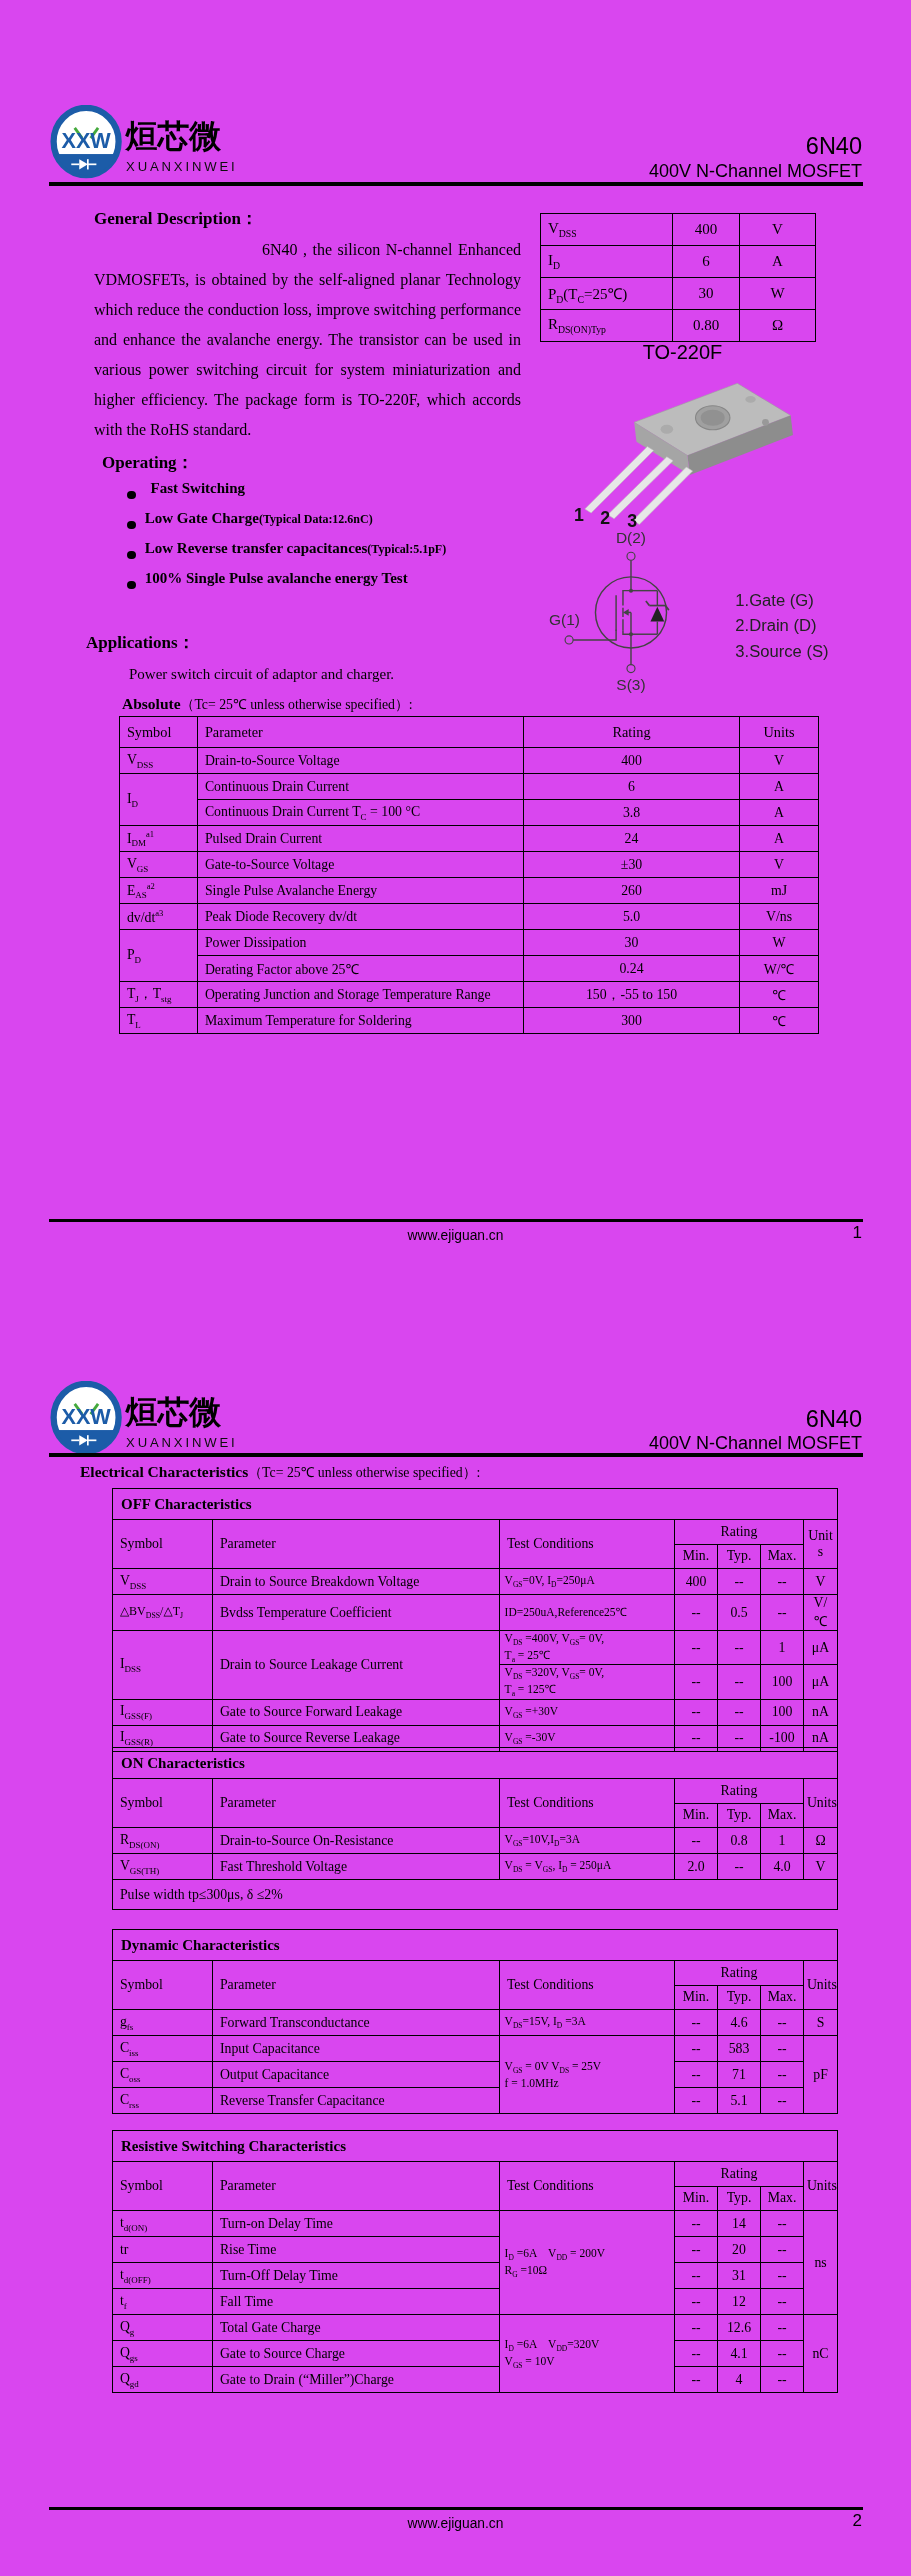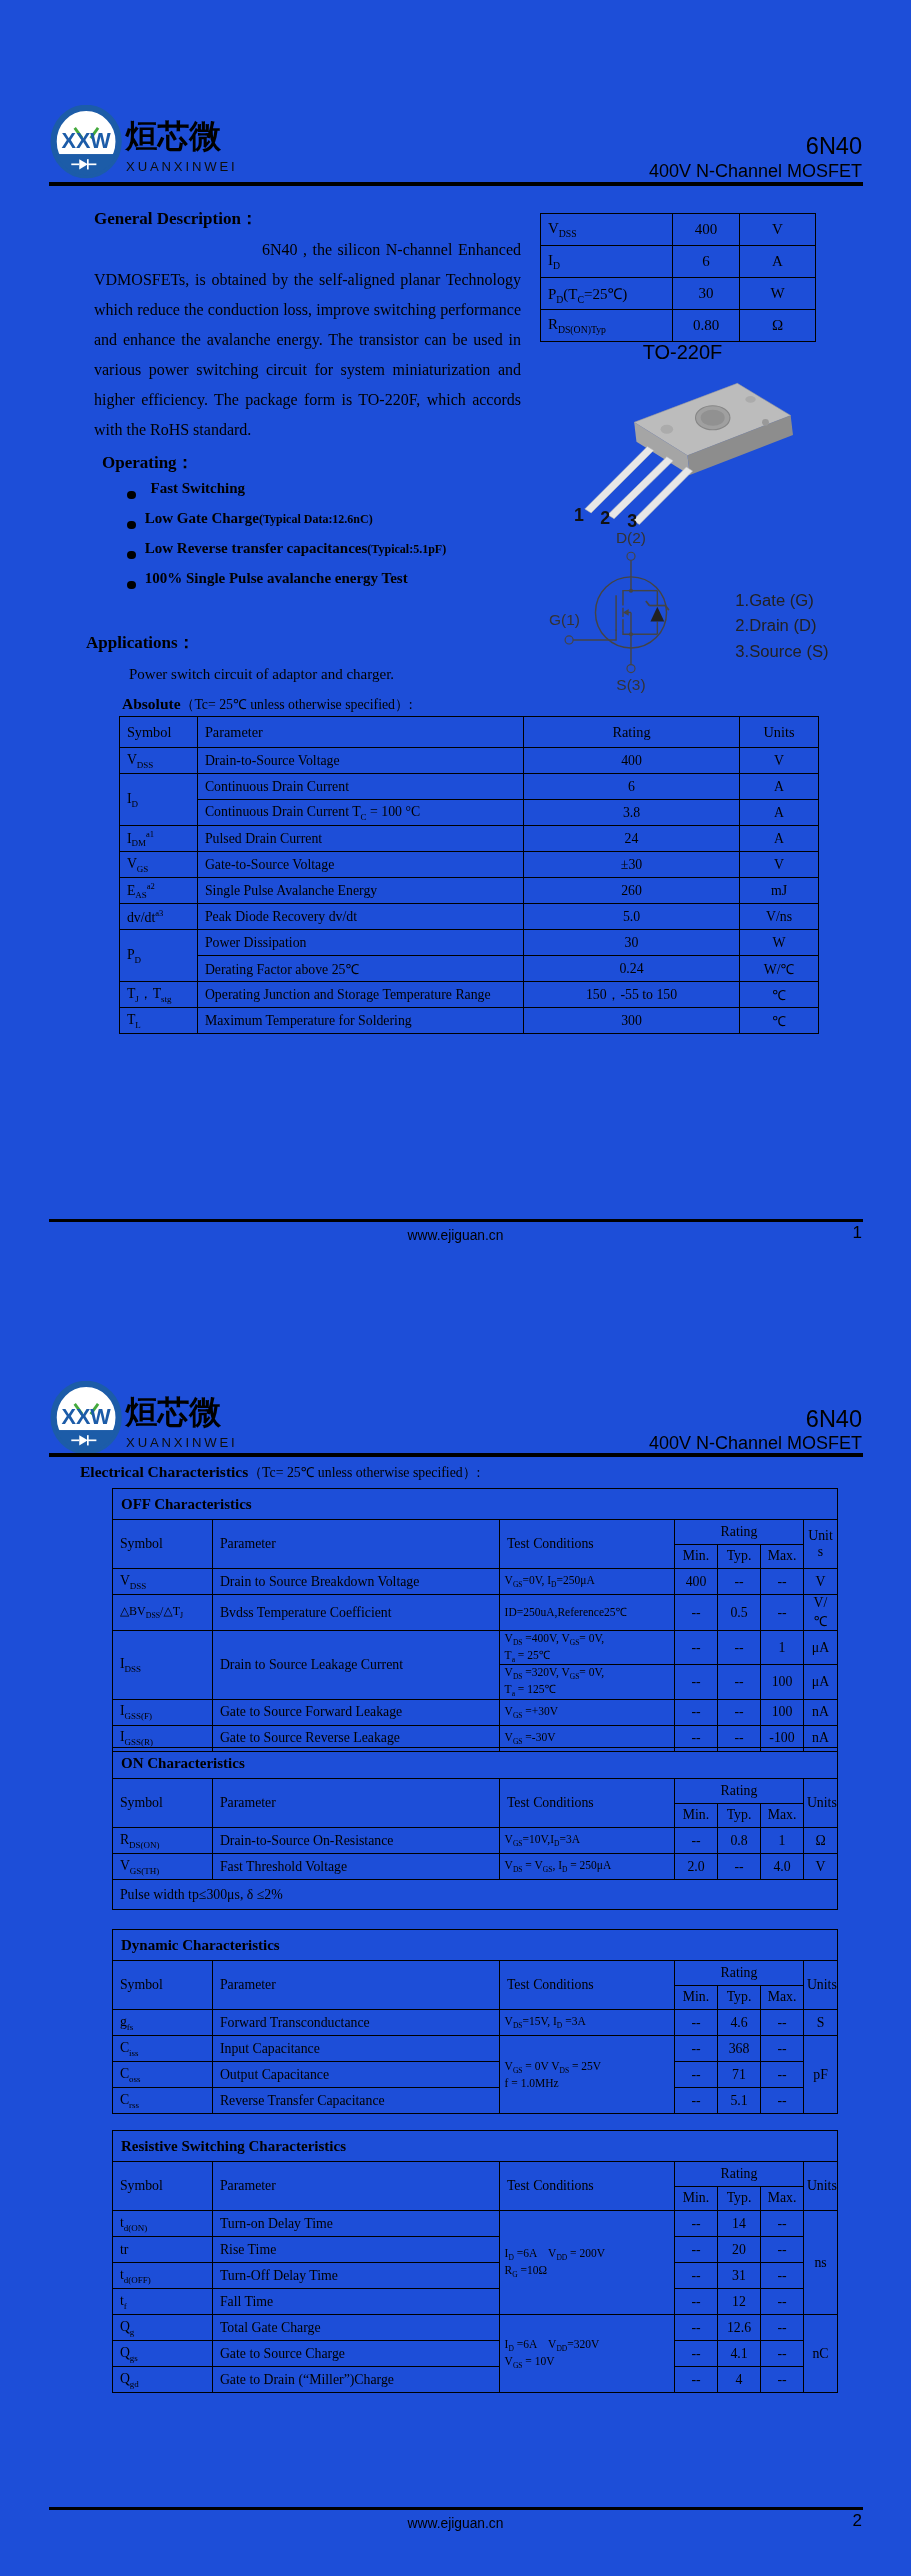--- a/index.html
+++ b/index.html
@@ -1,17 +1,17 @@
 <!DOCTYPE html>
 <html style="font-size:9.2px"><head>
 <meta charset="utf-8">
 <style>
   html,body{margin:0;padding:0;background:#fff;}
   body{width:911px;height:2576px;position:relative;font-family:"Liberation Serif",serif;color:#000;}
-  .page{position:absolute;left:0;width:911px;height:1288px;background:#1d4ed8;overflow:hidden;}
+  .page{position:absolute;left:0;width:911px;height:1288px;background:#d946ef;overflow:hidden;}
   #page1{top:0;} #page2{top:1288px;}
   .abs{position:absolute;}
   .sans{font-family:"Liberation Sans",sans-serif;}
   .hrule{position:absolute;background:#000;height:4px;left:49px;width:814px;}
   .frule{position:absolute;background:#000;height:3.4px;left:49px;width:814px;}
   .part-no{position:absolute;right:49px;text-align:right;font-size:23.5px;color:#000;}
   .subtitle{position:absolute;right:49px;text-align:right;font-size:18px;color:#000;}
   .sec-head{font-weight:bold;font-size:17px;}
   .para{font-size:16px;line-height:30px;text-align:justify;text-indent:168px;}
   sub{font-size:0.65em;}
@@ -476,21 +476,21 @@
       <td class="cc">--</td>
       <td class="cc">4.6</td>
       <td class="cc">--</td>
       <td class="cc">S</td>
     </tr>
     <tr class="drow">
       <td class="symc">C<sub>iss</sub></td>
       <td class="cl">Input Capacitance</td>
       <td class="cond" rowspan="3">V<sub>GS</sub> = 0V V<sub>DS</sub> = 25V<br>f = 1.0MHz</td>
       <td class="cc">--</td>
-      <td class="cc">368</td>
+      <td class="cc">583</td>
       <td class="cc">--</td>
       <td class="cc" rowspan="3">pF</td>
     </tr>
     <tr class="drow">
       <td class="symc">C<sub>oss</sub></td>
       <td class="cl">Output Capacitance</td>
       <td class="cc">--</td>
       <td class="cc">71</td>
       <td class="cc">--</td>
     </tr>

